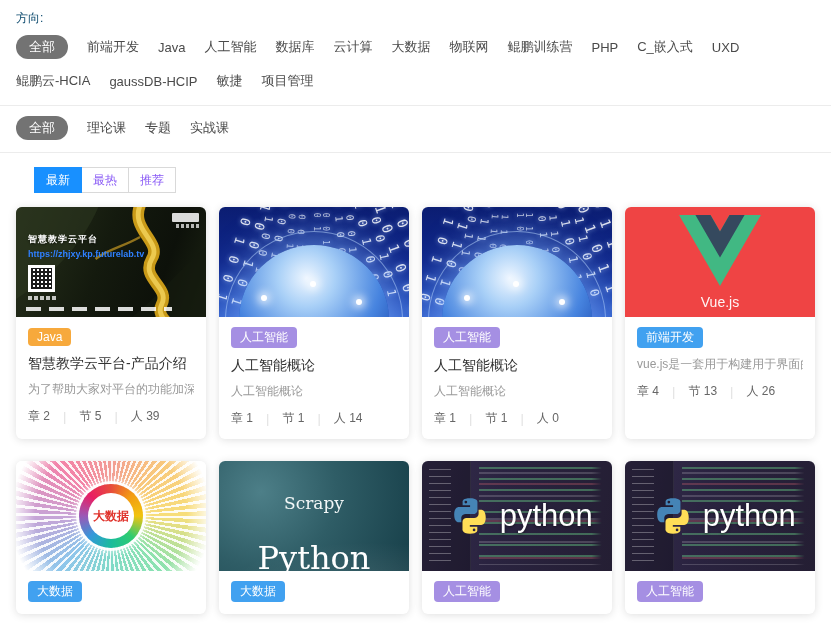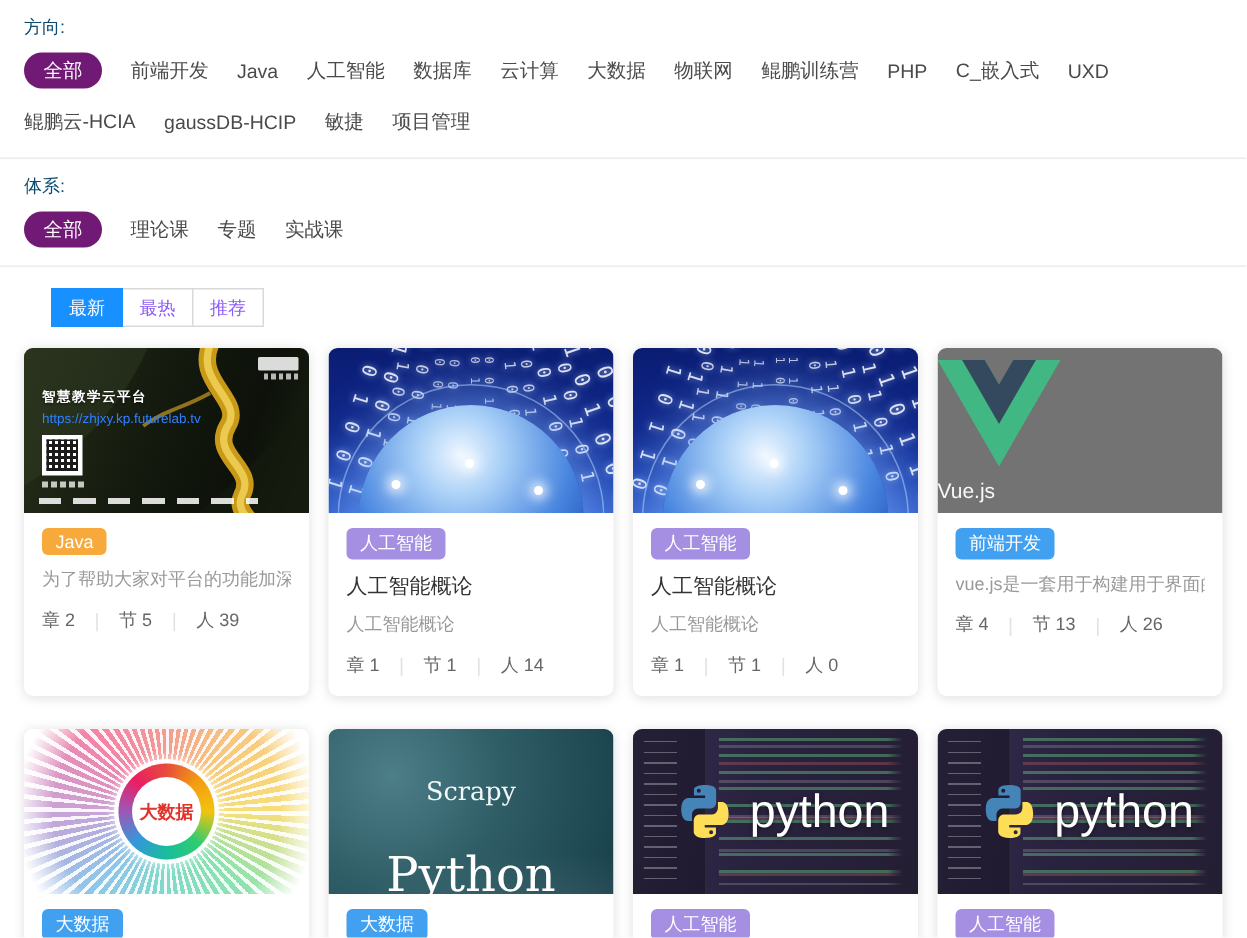--- a/index.html
+++ b/index.html
@@ -3,21 +3,21 @@
 <meta charset="utf-8">
 <style>
   * { box-sizing:border-box; margin:0; padding:0; }
   html,body { width:831px; height:625px; background:#fff; font-family:"Liberation Sans",sans-serif; }
   .page { padding:8px 16px 0; }
 
   
   .filter-label { font-size:12px; color:#0c4a6e; margin:2px 0 8px; }
   .tag-list { display:flex; flex-wrap:wrap; gap:10px 19px; align-items:center; font-size:13px; color:#4a4a4a; max-width:790px; }
   .tag { cursor:pointer; padding:3px 0; white-space:nowrap; }
-  .tag.active { background:#701a75; color:#fff; border-radius:20px; padding:3px 13px; }
+  .tag.active { background:#737373; color:#fff; border-radius:20px; padding:3px 13px; }
   .divider { border:none; border-top:1px solid #ececec; margin:12px -16px 10px; }
 
   
   .sort-group { display:inline-flex; margin:4px 0 14px;padding-left:18px; }
   .sort-btn { font-size:12px; height:26px; padding:0 11px; border:1px solid #d9d9d9; background:#fff; color:#8b5cf6; margin-left:-1px; cursor:pointer; font-family:inherit; }
   .sort-btn:first-child { margin-left:0; }
   .sort-btn.active { background:#1890ff; border-color:#1890ff; color:#fff; position:relative; z-index:1; }
 
   
   .cards-grid { display:grid; grid-template-columns:repeat(4,1fr); gap:22px 13px; padding-bottom:12px; }
@@ -32,21 +32,21 @@
   .card-desc  { font-size:12px; color:#999; margin-top:8px; white-space:nowrap; overflow:hidden; }
   .card-stats { font-size:12px; color:#666; margin-top:10px; display:flex; align-items:center; }
   .card-stats .sep { color:#e2e2e2; margin:0 13px; font-size:13px; }
 
   
   .img-river { background:linear-gradient(110deg,#27301b 0%,#141a0e 45%,#0d110a 75%,#1c2413 100%); }
   .img-river svg { position:absolute; inset:0; width:100%; height:100%; }
   .ov-wm { position:absolute; top:6px; right:7px; width:27px; height:9px; background:rgba(255,255,255,.85); border-radius:1px; }
   .ov-wm::after { content:""; position:absolute; top:11px; left:4px; right:0; height:4px; background:repeating-linear-gradient(90deg,rgba(255,255,255,.7) 0 3px,transparent 3px 5px); }
   .ov-title { position:absolute; top:26px; left:12px; color:#fff; font-size:9px; font-weight:bold; letter-spacing:1px; text-shadow:0 1px 2px rgba(0,0,0,.6); }
-  .ov-url { position:absolute; top:42px; left:12px; color:#2f80ff; font-size:9px; font-weight:normal; }
+  .ov-url { position:absolute; top:42px; left:12px; color:#2f80ff; font-size:9px; font-weight:bold; }
   .qr { position:absolute; top:58px; left:12px; width:27px; height:27px; background:#fff; padding:3px; }
   .qr::before { content:""; display:block; width:100%; height:100%;
     background-image:repeating-linear-gradient(90deg,#1b1b1b 0 2px,transparent 2px 4px),
                      repeating-linear-gradient(0deg,#1b1b1b 0 2px,transparent 2px 4px); }
   .qr-caption { position:absolute; top:89px; left:12px; width:30px; height:4px; background:repeating-linear-gradient(90deg,rgba(255,255,255,.75) 0 4px,transparent 4px 6px); }
   .ov-foot { position:absolute; bottom:6px; left:10px; right:34px; height:4px;
     background:repeating-linear-gradient(90deg,rgba(255,255,255,.85) 0 15px,transparent 15px 23px); }
 
   
   .img-binary { background:linear-gradient(180deg,#0b1d72 0%,#10288c 50%,#1c41ad 78%,#2f5cc9 100%); }
@@ -60,21 +60,21 @@
   .b6 { left:76%; transform:rotate(-12deg); font-size:12px; }
   .b7 { left:90%; transform:rotate(-19deg); font-size:14px; }
   .globe { position:absolute; bottom:-78px; left:50%; transform:translateX(-50%); width:150px; height:150px; border-radius:50%;
     background:radial-gradient(circle at 45% 22%, #eef6ff 0%, #a9d0f7 20%, #4784df 52%, #1c49b0 78%, #0f2f8c 100%);
     box-shadow:0 0 34px 10px rgba(130,180,255,.55); }
   .globe::before { content:""; position:absolute; inset:-14px; border-radius:50%; border:1px solid rgba(190,220,255,.5); border-bottom-color:transparent; }
   .gdot { position:absolute; width:6px; height:6px; border-radius:50%; background:#fff; box-shadow:0 0 8px 3px rgba(255,255,255,.8); }
   .gd1 { left:22%; bottom:16px; } .gd2 { left:48%; bottom:30px; } .gd3 { left:72%; bottom:12px; }
 
   
-  .img-vue { background:#737373; display:flex; flex-direction:column; justify-content:center; gap:8px; }
+  .img-vue { background:#ef4444; display:flex; flex-direction:column; align-items:center; justify-content:center; gap:8px; }
   .vue-label { color:rgba(255,255,255,.95); font-size:14px; }
 
   
   .img-burst { background:#fff; }
   .burst-rays { position:absolute; inset:-22%;
     background:conic-gradient(#e74c3c,#f39c12,#f1c40f,#2ecc71,#1abc9c,#3498db,#9b59b6,#e91e63,#e74c3c);
     opacity:.55;
     -webkit-mask:radial-gradient(circle, transparent 0 14%, #000 26% 48%, transparent 64%),
                  repeating-conic-gradient(#000 0 3deg, transparent 3deg 6deg);
     -webkit-mask-composite:source-in;
@@ -135,21 +135,20 @@
       <span class="tag">gaussDB-HCIP</span>
       <span class="tag">敏捷</span>
       <span class="tag">项目管理</span>
     </div>
   </div>
 
   <hr class="divider">
 
   
   <div>
-    <div class="filter-label">体系:</div>
     <div class="tag-list">
       <span class="tag active">全部</span>
       <span class="tag">理论课</span>
       <span class="tag">专题</span>
       <span class="tag">实战课</span>
     </div>
   </div>
 
   <hr class="divider">
 
@@ -174,20 +173,21 @@
         </svg>
         <span class="ov-wm"></span>
         <div class="ov-title">智慧教学云平台</div>
         <div class="ov-url">https://zhjxy.kp.futurelab.tv</div>
         <div class="qr"></div>
         <div class="qr-caption"></div>
         <div class="ov-foot"></div>
       </div>
       <div class="card-body">
         <span class="badge orange">Java</span>
+        <div class="card-title">智慧教学云平台-产品介绍</div>
         <div class="card-desc">为了帮助大家对平台的功能加深理...</div>
         <div class="card-stats">
           <span>章 2</span>
             <span class="sep">|</span>
           <span>节 5</span>
             <span class="sep">|</span>
           <span>人 39</span>
         </div>
       </div>
     </div>

